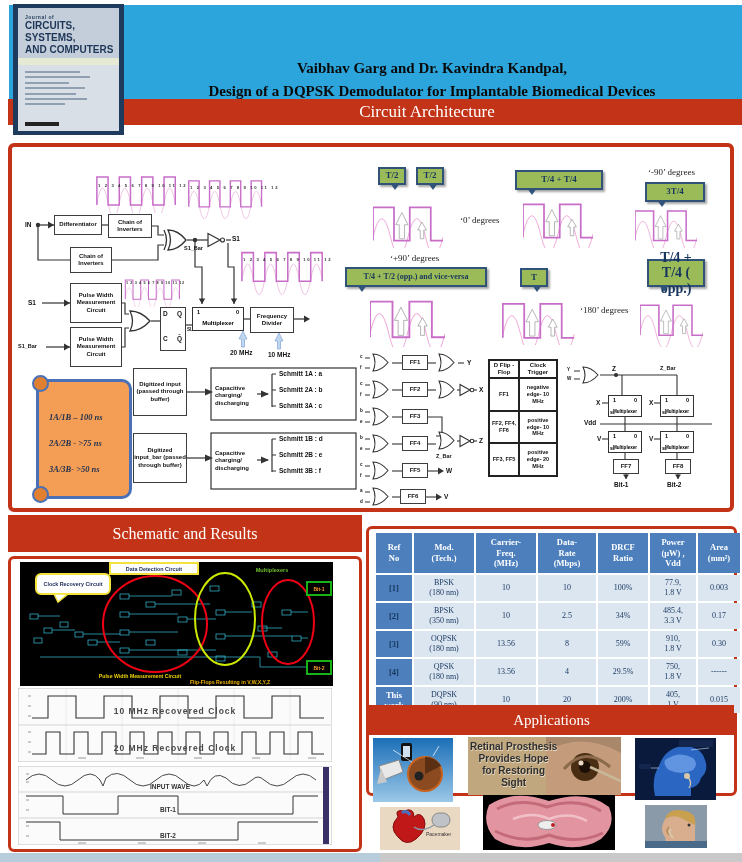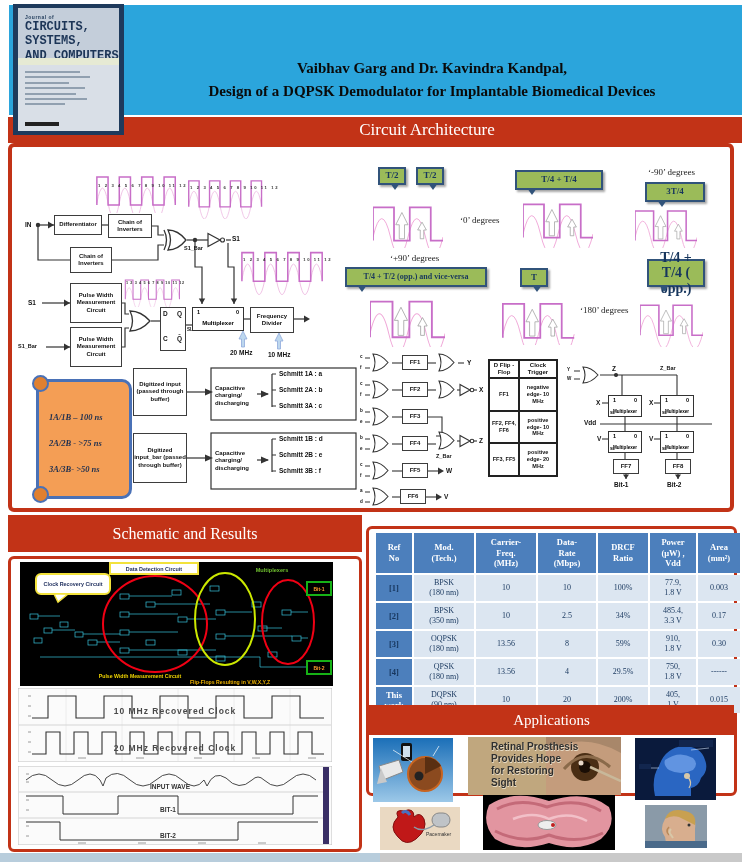--- a/index.html
+++ b/index.html
@@ -10,21 +10,21 @@
   .hdr-blue{position:absolute;left:9px;top:5px;width:733px;height:110px;background:#2BA5DC;}
   .banner{position:absolute;background:#C23317;color:#fff;display:flex;align-items:center;justify-content:center;
           font-family:"Liberation Serif",serif;}
   .title-wrap{position:absolute;left:132px;top:57px;width:600px;text-align:center;color:#0a0a0a;
               font-family:"Liberation Serif",serif;font-weight:bold;font-size:15px;line-height:1.5;}
   
   .jc{position:absolute;left:13px;top:4px;width:111px;height:131px;background:#1E3A5C;padding:0;z-index:5;}
   .jc-in{position:absolute;left:5px;top:4px;right:5px;bottom:4px;background:#D9DFE7;}
   .jc-top{position:absolute;left:0;top:0;right:0;height:50px;background:#C4CEDA;padding:6px 0 0 7px;box-sizing:border-box;}
   .jc-j{font-size:5px;font-weight:bold;color:#27415F;letter-spacing:.5px;}
-  .jc-t{font-family:Liberation Mono, monospace;font-size:12px;font-weight:bold;color:#1C3557;line-height:1.2;}
+  .jc-t{font-family:Liberation Sans, sans-serif;font-size:10px;font-weight:bold;color:#1C3557;line-height:1.2;}
   .jc-stripe{position:absolute;left:0;top:50px;right:0;height:7px;background:#E6EAD4;}
   .jc-body{position:absolute;left:7px;top:63px;right:6px;bottom:14px;}
   .jc-bar{height:2px;background:#91A0B0;margin-bottom:3.4px;}
   .jc-logo{position:absolute;left:7px;bottom:5px;width:34px;height:4px;background:#222;}
   
   .panel{position:absolute;background:#fff;border:4px solid #C23317;border-radius:6px;box-sizing:border-box;}
   .cbox{position:absolute;border:1.5px solid #3d3d3d;background:#fff;display:flex;align-items:center;justify-content:center;
         text-align:center;font:bold 6px/1.2 "Liberation Sans",sans-serif;color:#111;box-sizing:border-box;}
   .clbl{position:absolute;font:bold 6.5px "Liberation Sans",sans-serif;color:#111;white-space:nowrap;}
   .tiny{font-size:4.6px;}
@@ -61,21 +61,21 @@
 </style>
 </head>
 <body>
 
 <div class="page">
 
   <div class="abs" style="left:0;top:853px;width:380px;height:9px;background:#b8cddc;"></div>
   <div class="abs" style="left:380px;top:853px;width:362px;height:9px;background:#c9c9c9;"></div>
 
   <div class="hdr-blue"></div>
-  <div class="banner" style="left:8px;top:117px;width:734px;height:26px;font-size:17px;padding-left:104px;box-sizing:border-box;">
+  <div class="banner" style="left:8px;top:99px;width:734px;height:26px;font-size:17px;padding-left:104px;box-sizing:border-box;">
     <span>Circuit Architecture</span>
   </div>
   <div class="title-wrap">
     <div>Vaibhav Garg and Dr. Kavindra Kandpal,</div>
     <div>Design of a DQPSK Demodulator for Implantable Biomedical Devices</div>
   </div>
 
   <div class="jc">
     <div class="jc-in">
       <div class="jc-top">
@@ -620,21 +620,21 @@
     <div style="position:absolute;left:99px;top:208px;width:153px;height:58px;background:#C0A77E;">
       <svg width="153" height="58" viewBox="0 0 153 58" style="position:absolute;left:0;top:0;">
         <rect x="78" y="0" width="75" height="58" fill="#C49C7C"></rect>
         <path d="M78,14 Q115,-6 153,16 L153,0 L78,0 Z" fill="#A8876A"></path>
         <circle cx="117" cy="30" r="14" fill="#4A2E14"></circle>
           <circle cx="117" cy="30" r="6" fill="#1a0e05"></circle>
         <circle cx="113" cy="26" r="2.5" fill="#e8d8c8"></circle>
         <path d="M96,32 Q117,8 142,30" fill="none" stroke="#8A6A4A" stroke-width="3"></path>
         <path d="M153,44 L122,30" stroke="#C8B89A" stroke-width="2.5"></path>
       </svg>
-      <div class="applbl pre" style="left:23px;top:4px;font-size:10px;line-height:1.2;font-family:'Liberation Sans',sans-serif;">Retinal Prosthesis
+      <div class="applbl pre" style="left:2px;top:4px;font-size:10px;line-height:1.2;font-family:'Liberation Sans',sans-serif;text-align:center;">Retinal Prosthesis
 Provides Hope
 for Restoring
 Sight</div>
     </div>
 
     <svg width="81" height="62" style="position:absolute;left:266px;top:209px;" viewBox="0 0 81 62">
       <rect width="81" height="62" fill="#0A1A3C"></rect>
       <path d="M20,58 Q16,40 24,28 Q30,10 48,8 Q66,8 70,22 Q74,32 66,40 Q64,48 56,50 L56,58 Z" fill="#2E6FD0" opacity="0.9"></path>
       <path d="M30,22 Q44,12 58,20 Q64,26 58,32 Q46,38 34,32 Q28,27 30,22 Z" fill="#6FA0E8" opacity="0.8"></path>
       <circle cx="52" cy="38" r="3" fill="#D8C8A8"></circle>

